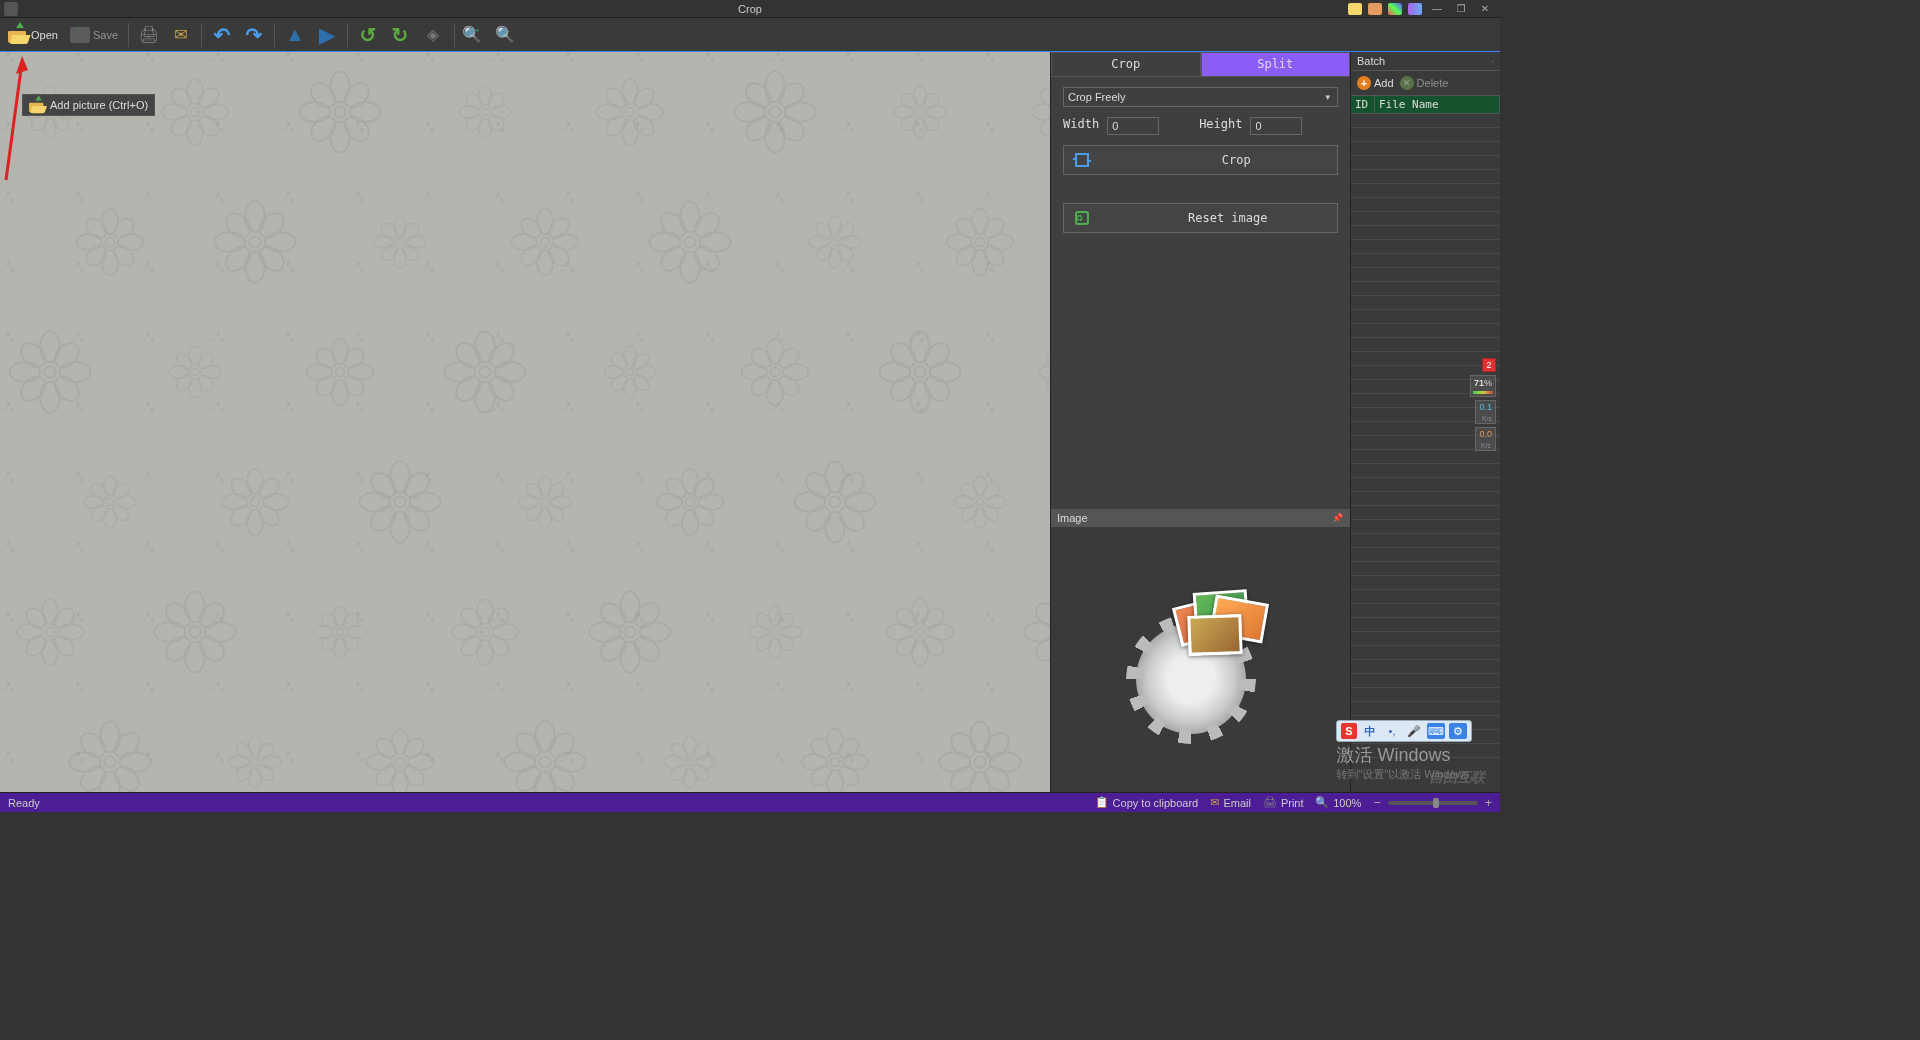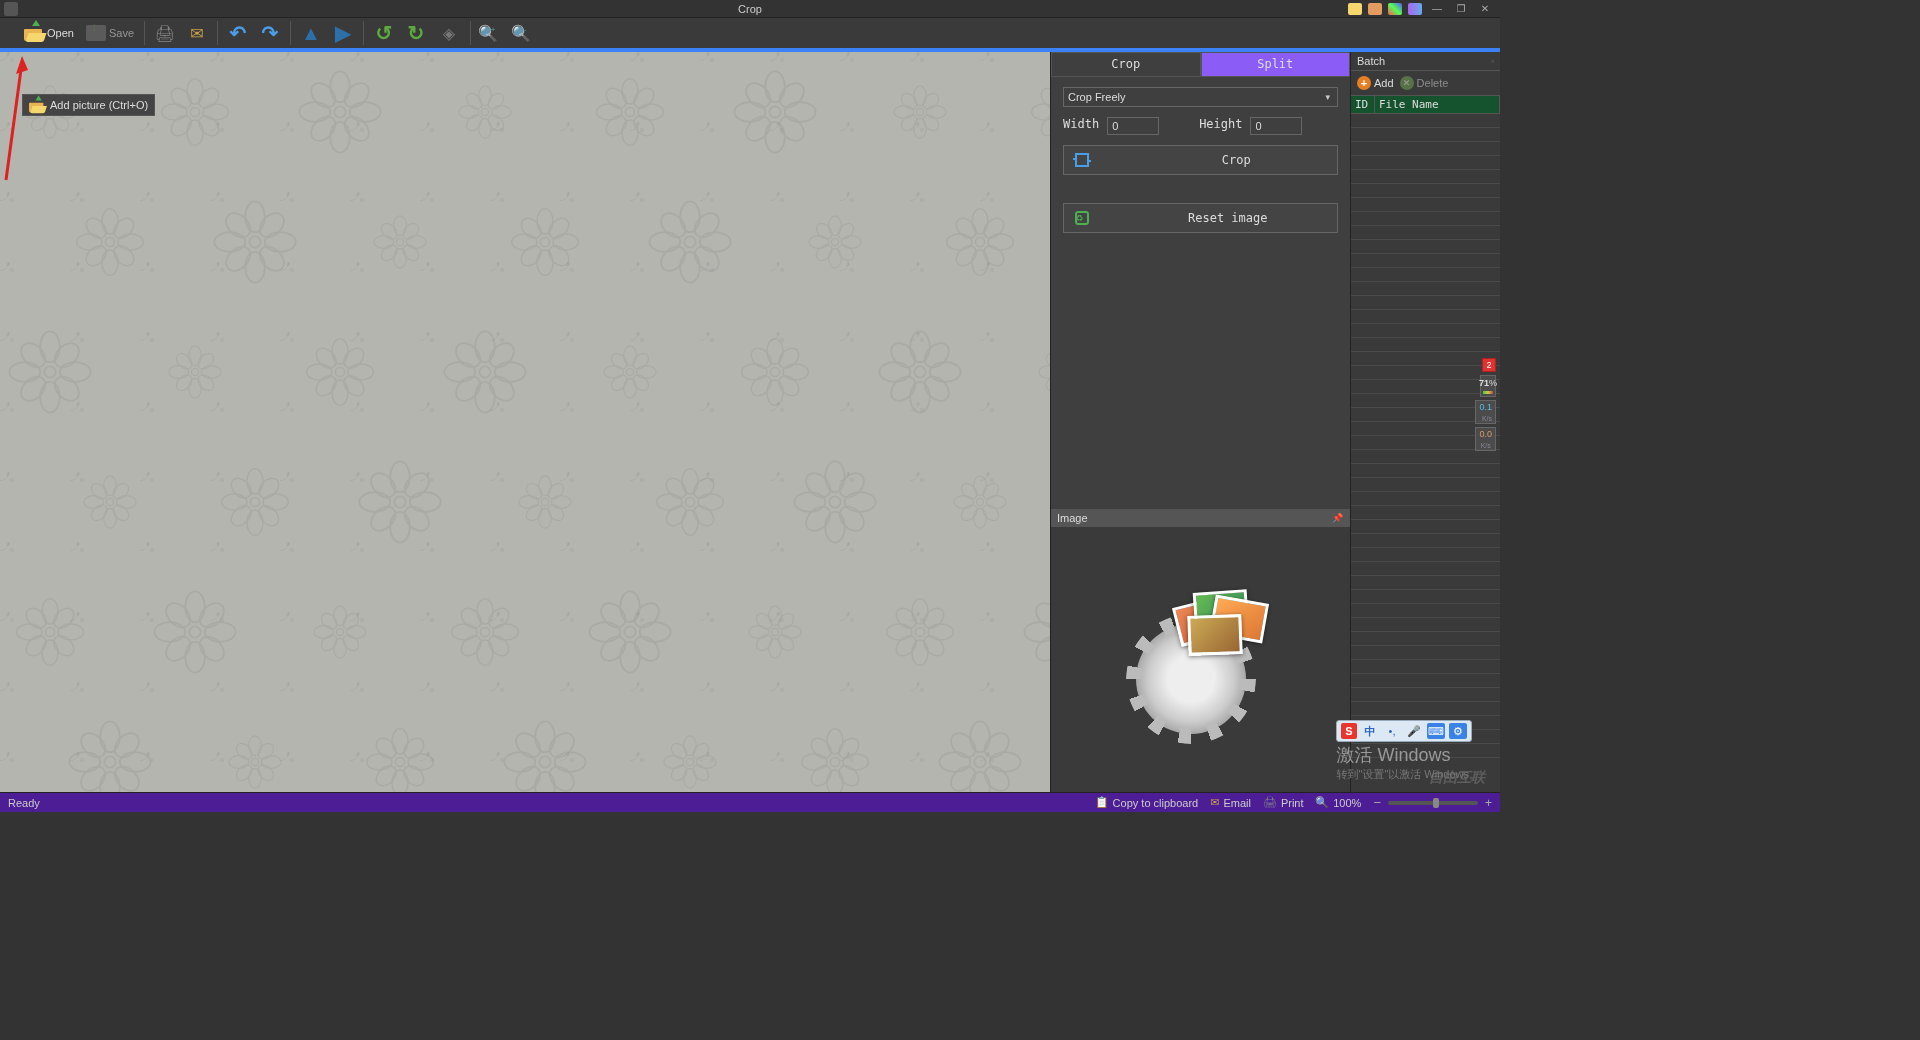--- a/index.html
+++ b/index.html
@@ -5,21 +5,21 @@
 * { margin:0; padding:0; box-sizing:border-box; }
 body { font-family:"Segoe UI",Tahoma,sans-serif; font-size:11px; background:#333; color:#ddd; overflow:hidden; width:1500px; height:812px; position:relative; }
 .titlebar { height:18px; background:#333; display:flex; align-items:center; position:relative; border-bottom:1px solid #222; }
 .titlebar .app-icon { width:14px; height:14px; margin-left:4px; background:#555; border-radius:2px; }
 .titlebar .title { position:absolute; left:50%; transform:translateX(-50%); font-size:11px; color:#ccc; }
 .titlebar .win-ctrls { margin-left:auto; display:flex; gap:6px; margin-right:6px; align-items:center; }
 .win-ctrls span { width:18px; height:14px; display:flex; align-items:center; justify-content:center; font-size:10px; color:#aaa; cursor:default; }
 .win-ctrls .accent { width:14px; height:12px; border-radius:2px; }
 .a1{background:#f5d76e;} .a2{background:#e49b5f;} .a3{background:linear-gradient(45deg,#f55,#5f5,#55f);} .a4{background:linear-gradient(90deg,#a6e,#6ae);}
 
-.toolbar { height:34px; background:#3a3a3a; display:flex; align-items:center; padding:0 20px; gap:4px; border-bottom:4px solid #3b82f6; }
+.toolbar { height:34px; background:#3a3a3a; display:flex; align-items:center; padding:0 4px; gap:4px; border-bottom:1px solid #3b82f6; }
 .tbtn { display:flex; align-items:center; gap:3px; padding:2px 4px; border-radius:2px; }
 .ticon { width:20px; height:20px; display:flex; align-items:center; justify-content:center; font-size:16px; }
 .tsep { width:1px; height:24px; background:#555; margin:0 2px; }
 .folder-open { position:relative; width:20px; height:16px; }
 .folder-open::before { content:""; position:absolute; left:0; bottom:0; width:18px; height:12px; background:#e8b552; border-radius:1px 1px 2px 2px; }
 .folder-open::after { content:""; position:absolute; left:3px; bottom:-1px; width:18px; height:9px; background:#f5d76e; transform:skewX(-18deg); border-radius:0 0 2px 2px; }
 .green-arrow { position:absolute; top:-5px; left:8px; width:0; height:0; border-left:4px solid transparent; border-right:4px solid transparent; border-bottom:6px solid #4caf50; z-index:1; }
 .folder-save { width:20px; height:16px; background:#777; border-radius:2px; position:relative; }
 .folder-save::after { content:"↓"; position:absolute; top:-5px; left:5px; color:#4caf50; font-size:12px; }
 
@@ -86,21 +86,21 @@
 .x-c{ width:14px; height:14px; border-radius:50%; background:#7a5; color:#fff; display:flex; align-items:center; justify-content:center; font-size:9px;}
 .batch-table-hdr{ display:flex; font-family:monospace; font-size:11px; background:#14532d; border-top:1px solid #555; border-bottom:1px solid #555;}
 .batch-table-hdr div{ padding:2px 4px; border-right:1px solid #555;}
 .bh-id{ width:24px;} .bh-fn{ flex:1;}
 .batch-rows{ flex:1; overflow:hidden; }
 .batch-rows .brow{ height:14px; border-bottom:1px solid #4a4a4a; }
 
 .side-widgets{ position:absolute; right:4px; top:358px; display:flex; flex-direction:column; gap:3px; align-items:flex-end; font-size:9px; z-index:50; }
 .side-widgets .sw{ background:rgba(80,80,80,.8); border:1px solid #666; padding:1px 3px; display:flex; align-items:center; gap:3px; }
 .sw.red{ background:#d33; border-color:#a22; color:#fff; width:14px; height:14px; justify-content:center; }
-.sw.bar{ width:16px; flex-direction:column; padding:2px; }
+.sw.bar{ width:26px; flex-direction:column; padding:2px; }
 .sw.bar .barfill{ width:100%; height:3px; background:linear-gradient(90deg,#4c4,#cc4,#c44); }
 
 .ime-bar{ position:absolute; right:28px; bottom:70px; z-index:55; display:flex; align-items:center; background:#dce8f4; border:1px solid #9ab; border-radius:3px; height:22px; padding:0 4px; gap:4px; }
 .ime-bar .ime-logo{ width:16px; height:16px; background:#e8362f; border-radius:2px; color:#fff; display:flex; align-items:center; justify-content:center; font-weight:bold; font-size:11px;}
 .ime-bar .ime-i{ width:18px; height:16px; display:flex; align-items:center; justify-content:center; color:#2b6; font-size:11px; border-radius:2px;}
 .ime-bar .ime-i.blue{ background:#3b82e6; color:#fff; }
 
 .watermark{ position:absolute; right:20px; bottom:30px; z-index:40; color:#888; text-align:left; pointer-events:none; }
 .watermark .w1{ font-size:18px; color:#999; }
 .watermark .w2{ font-size:11px; color:#777; }

